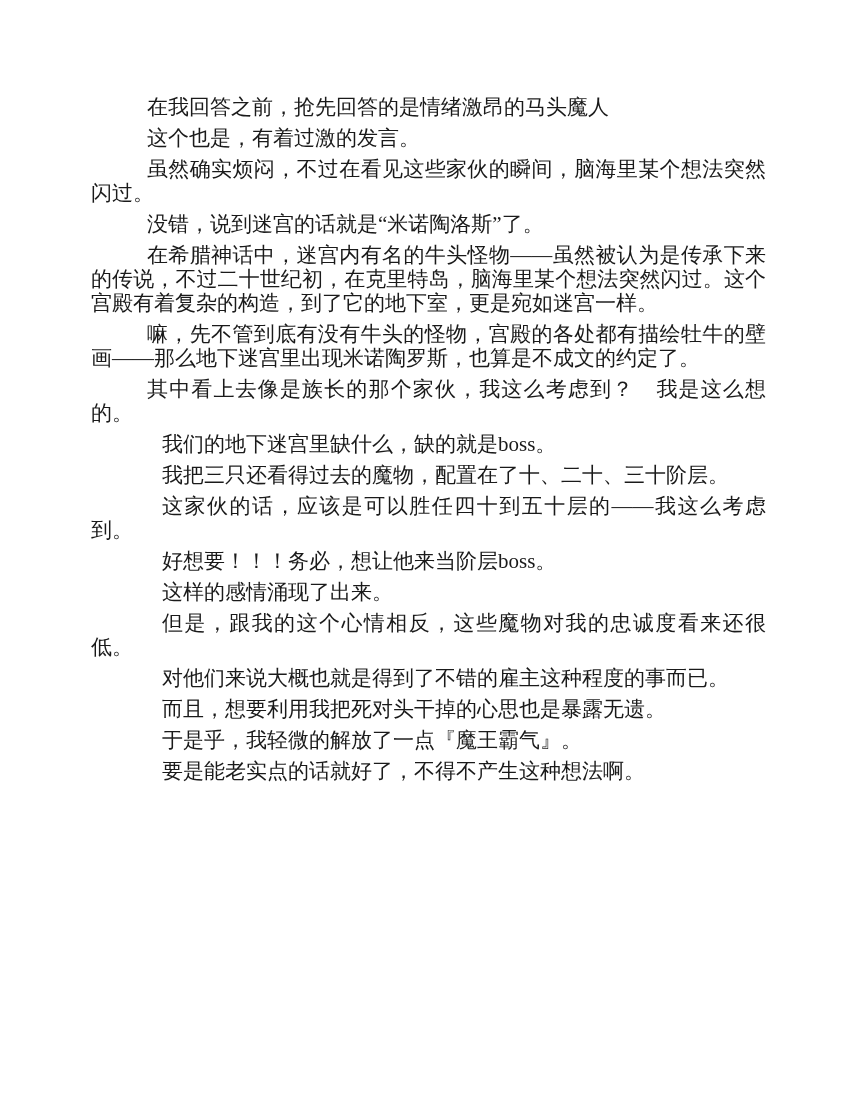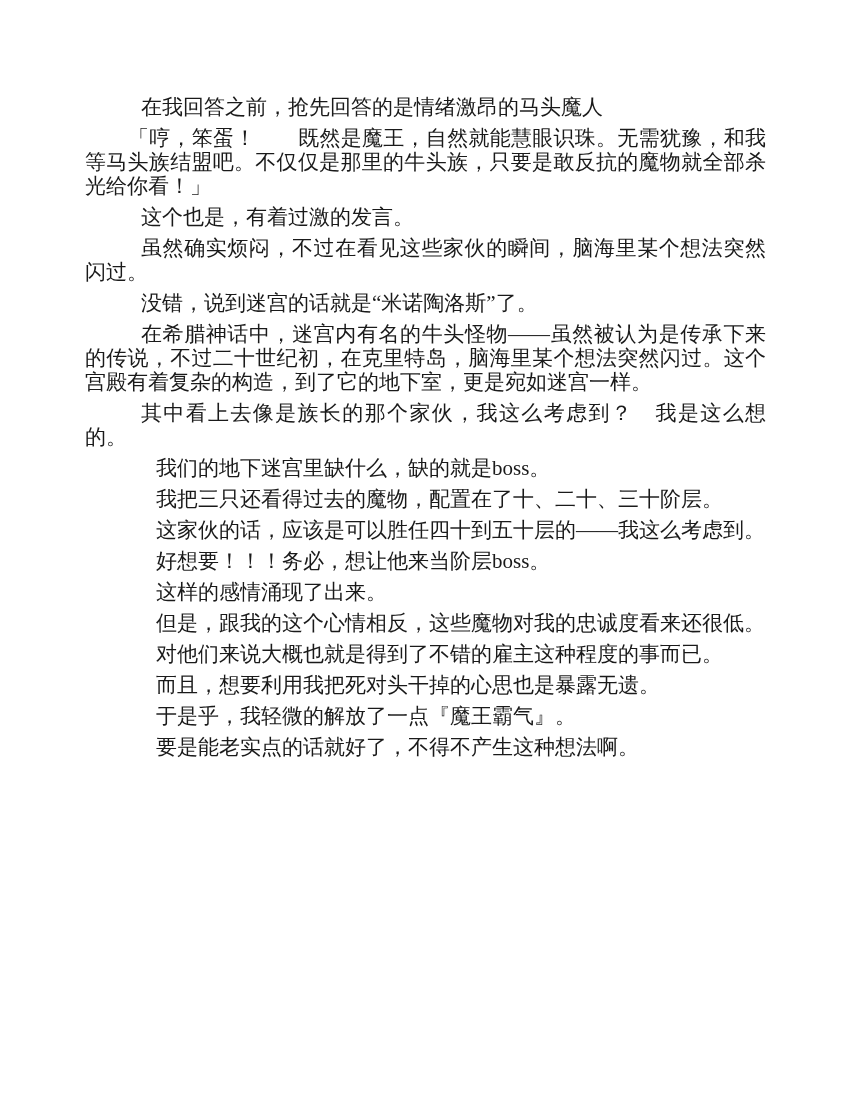--- a/index.html
+++ b/index.html
@@ -26,39 +26,39 @@
     left: 85px;
     top: 95px;
     width: 681px;
     color: #1a1a1a;
     font-size: 21px;
     line-height: 24px;
     text-align: justify;
     text-justify: inter-character;
   }
   .para {
-    margin: 0 0 7px 0;
+    margin: 0 0 7px 6px;
     padding: 0;
   }
   
   .ind-a { text-indent: 56px; }   
   .ind-q { text-indent: 43px; margin-top: 5px; }   
   .ind-b { text-indent: 71px; }   
 </style>
 </head>
 <body>
 
 <div class="page">
   <div class="text-column">
     <p class="para ind-a">在我回答之前，抢先回答的是情绪激昂的马头魔人</p>
-    <p class="para ind-q">「哼，笨蛋！　　既然是魔王，自然就能慧眼识珠。无需犹豫，和我等马头族结盟吧。不仅仅是那里的牛头族，只要是敢反抗的魔物就全部杀光给你看！」</p>
     <p class="para ind-a">这个也是，有着过激的发言。</p>
     <p class="para ind-a">虽然确实烦闷，不过在看见这些家伙的瞬间，脑海里某个想法突然闪过。</p>
     <p class="para ind-a">没错，说到迷宫的话就是“米诺陶洛斯”了。</p>
     <p class="para ind-a">在希腊神话中，迷宫内有名的牛头怪物——虽然被认为是传承下来的传说，不过二十世纪初，在克里特岛，脑海里某个想法突然闪过。这个宫殿有着复杂的构造，到了它的地下室，更是宛如迷宫一样。</p>
+    <p class="para ind-a">嘛，先不管到底有没有牛头的怪物，宫殿的各处都有描绘牡牛的壁画——那么地下迷宫里出现米诺陶罗斯，也算是不成文的约定了。</p>
     <p class="para ind-a">其中看上去像是族长的那个家伙，我这么考虑到？　我是这么想的。</p>
     <p class="para ind-b">我们的地下迷宫里缺什么，缺的就是boss。</p>
     <p class="para ind-b">我把三只还看得过去的魔物，配置在了十、二十、三十阶层。</p>
     <p class="para ind-b">这家伙的话，应该是可以胜任四十到五十层的——我这么考虑到。</p>
     <p class="para ind-b">好想要！！！务必，想让他来当阶层boss。</p>
     <p class="para ind-b">这样的感情涌现了出来。</p>
     <p class="para ind-b">但是，跟我的这个心情相反，这些魔物对我的忠诚度看来还很低。</p>
     <p class="para ind-b">对他们来说大概也就是得到了不错的雇主这种程度的事而已。</p>
     <p class="para ind-b">而且，想要利用我把死对头干掉的心思也是暴露无遗。</p>
     <p class="para ind-b">于是乎，我轻微的解放了一点『魔王霸气』。</p>

